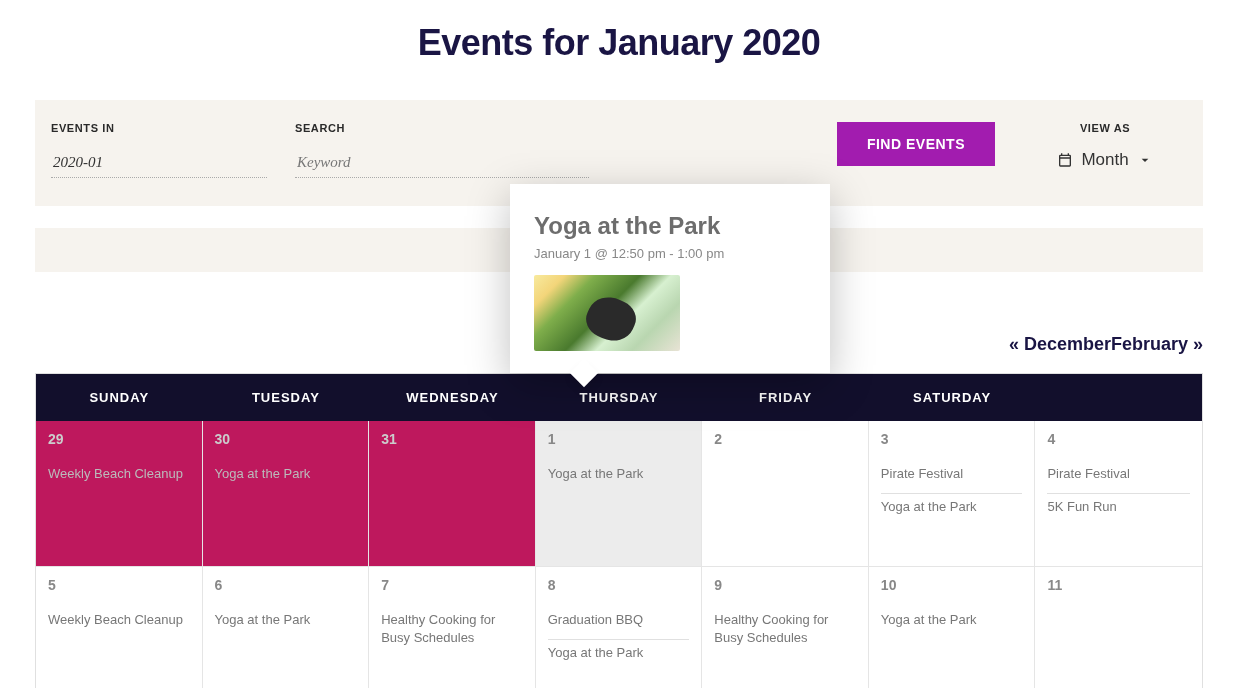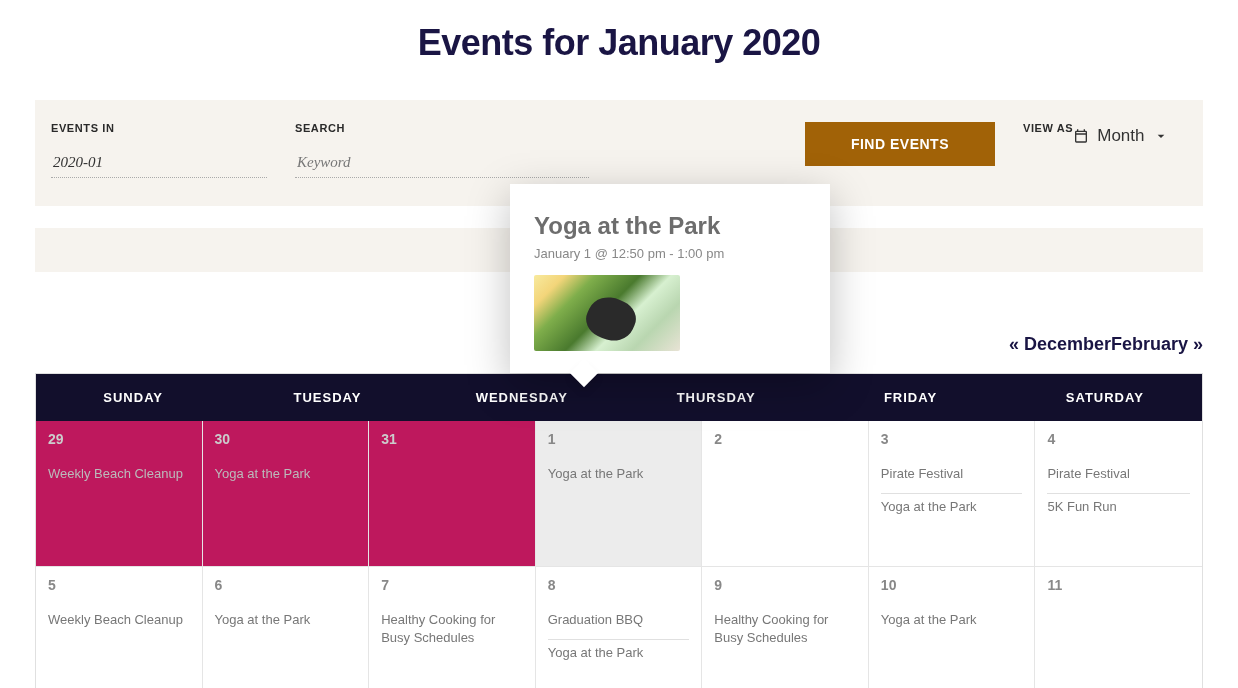--- a/index.html
+++ b/index.html
@@ -6,31 +6,31 @@
 body { font-family: -apple-system, BlinkMacSystemFont, "Segoe UI", Helvetica, Arial, sans-serif; background: #fff; color: #333; }
 .container { width: 1238px; margin: 0 auto; padding: 0 35px; }
 .page-title { text-align: center; font-size: 36px; font-weight: 800; color: #1a1544; margin: 22px 0 36px; letter-spacing: -0.5px; }
 .filter-bar { background: #f6f3ee; padding: 22px 16px 28px; display: flex; align-items: flex-start; gap: 28px; }
 .filter-group { display: flex; flex-direction: column; }
 .filter-label { font-size: 11px; font-weight: 700; letter-spacing: 0.6px; color: #2a2a2a; margin-bottom: 16px; }
 .filter-input { width: 216px; border: none; border-bottom: 1px dotted #aaa; background: transparent; padding: 4px 2px 6px; font-size: 15px; font-style: italic; color: #333; outline: none; font-family: Georgia, serif; }
 .filter-input::placeholder { color: #777; font-style: italic; font-family: Georgia, serif; }
 .search-input { width: 294px; }
 .spacer { flex: 1; }
-.find-btn { background: #a16207; color: #fff; border: none; padding: 14px 46px; font-size: 14px; font-weight: 700; letter-spacing: 0.5px; cursor: pointer; margin-top: 0px; }
-.view-group { display: flex; flex-direction: row; width: 164px; align-items: center; }
+.find-btn { background: #a21caf; color: #fff; border: none; padding: 14px 30px; font-size: 14px; font-weight: 700; letter-spacing: 0.5px; cursor: pointer; margin-top: 0px; }
+.view-group { display: flex; flex-direction: column; width: 164px; align-items: center; }
 .view-select { display: flex; align-items: center; gap: 8px; cursor: pointer; }
 .view-select svg { fill: #333; }
 .view-text { font-size: 17px; color: #333; flex: 1; }
 .chevron { width: 16px; height: 16px; }
 .bar2 { background: #f6f3ee; height: 44px; margin-top: 22px; }
 .nav-row { display: flex; justify-content: flex-end; align-items: center; margin: 62px 0 18px; }
 .nav-link { font-size: 18px; font-weight: 700; color: #1a1544; cursor: pointer; }
 .calendar { border: 1px solid #e0e0e0; }
-.cal-head { display: grid; grid-template-columns: repeat(6, 1fr); background: #120f2c; }
+.cal-head { display: grid; grid-template-columns: repeat(7, 1fr); background: #120f2c; }
 .cal-head div { color: #fff; font-size: 13px; font-weight: 700; letter-spacing: 1px; text-align: center; padding: 16px 0; }
 .cal-body { display: grid; grid-template-columns: repeat(7, 1fr); }
 .cell { border-right: 1px solid #e5e5e5; border-bottom: 1px solid #e5e5e5; min-height: 146px; padding: 10px 12px; position: relative; }
 .cell:nth-child(7n) { border-right: none; }
 .cell.other { background: #be185d; }
 .cell .daynum { font-size: 14px; color: #888; font-weight: 600; }
 .cell.other .daynum { color: #ccc; }
 .cell.highlight { background: #ececec; }
 .events { margin-top: 14px; }
 .ev { font-size: 13px; color: #777; padding: 4px 0 10px; border-bottom: 1px solid #e0e0e0; cursor: pointer; line-height: 1.35; }

